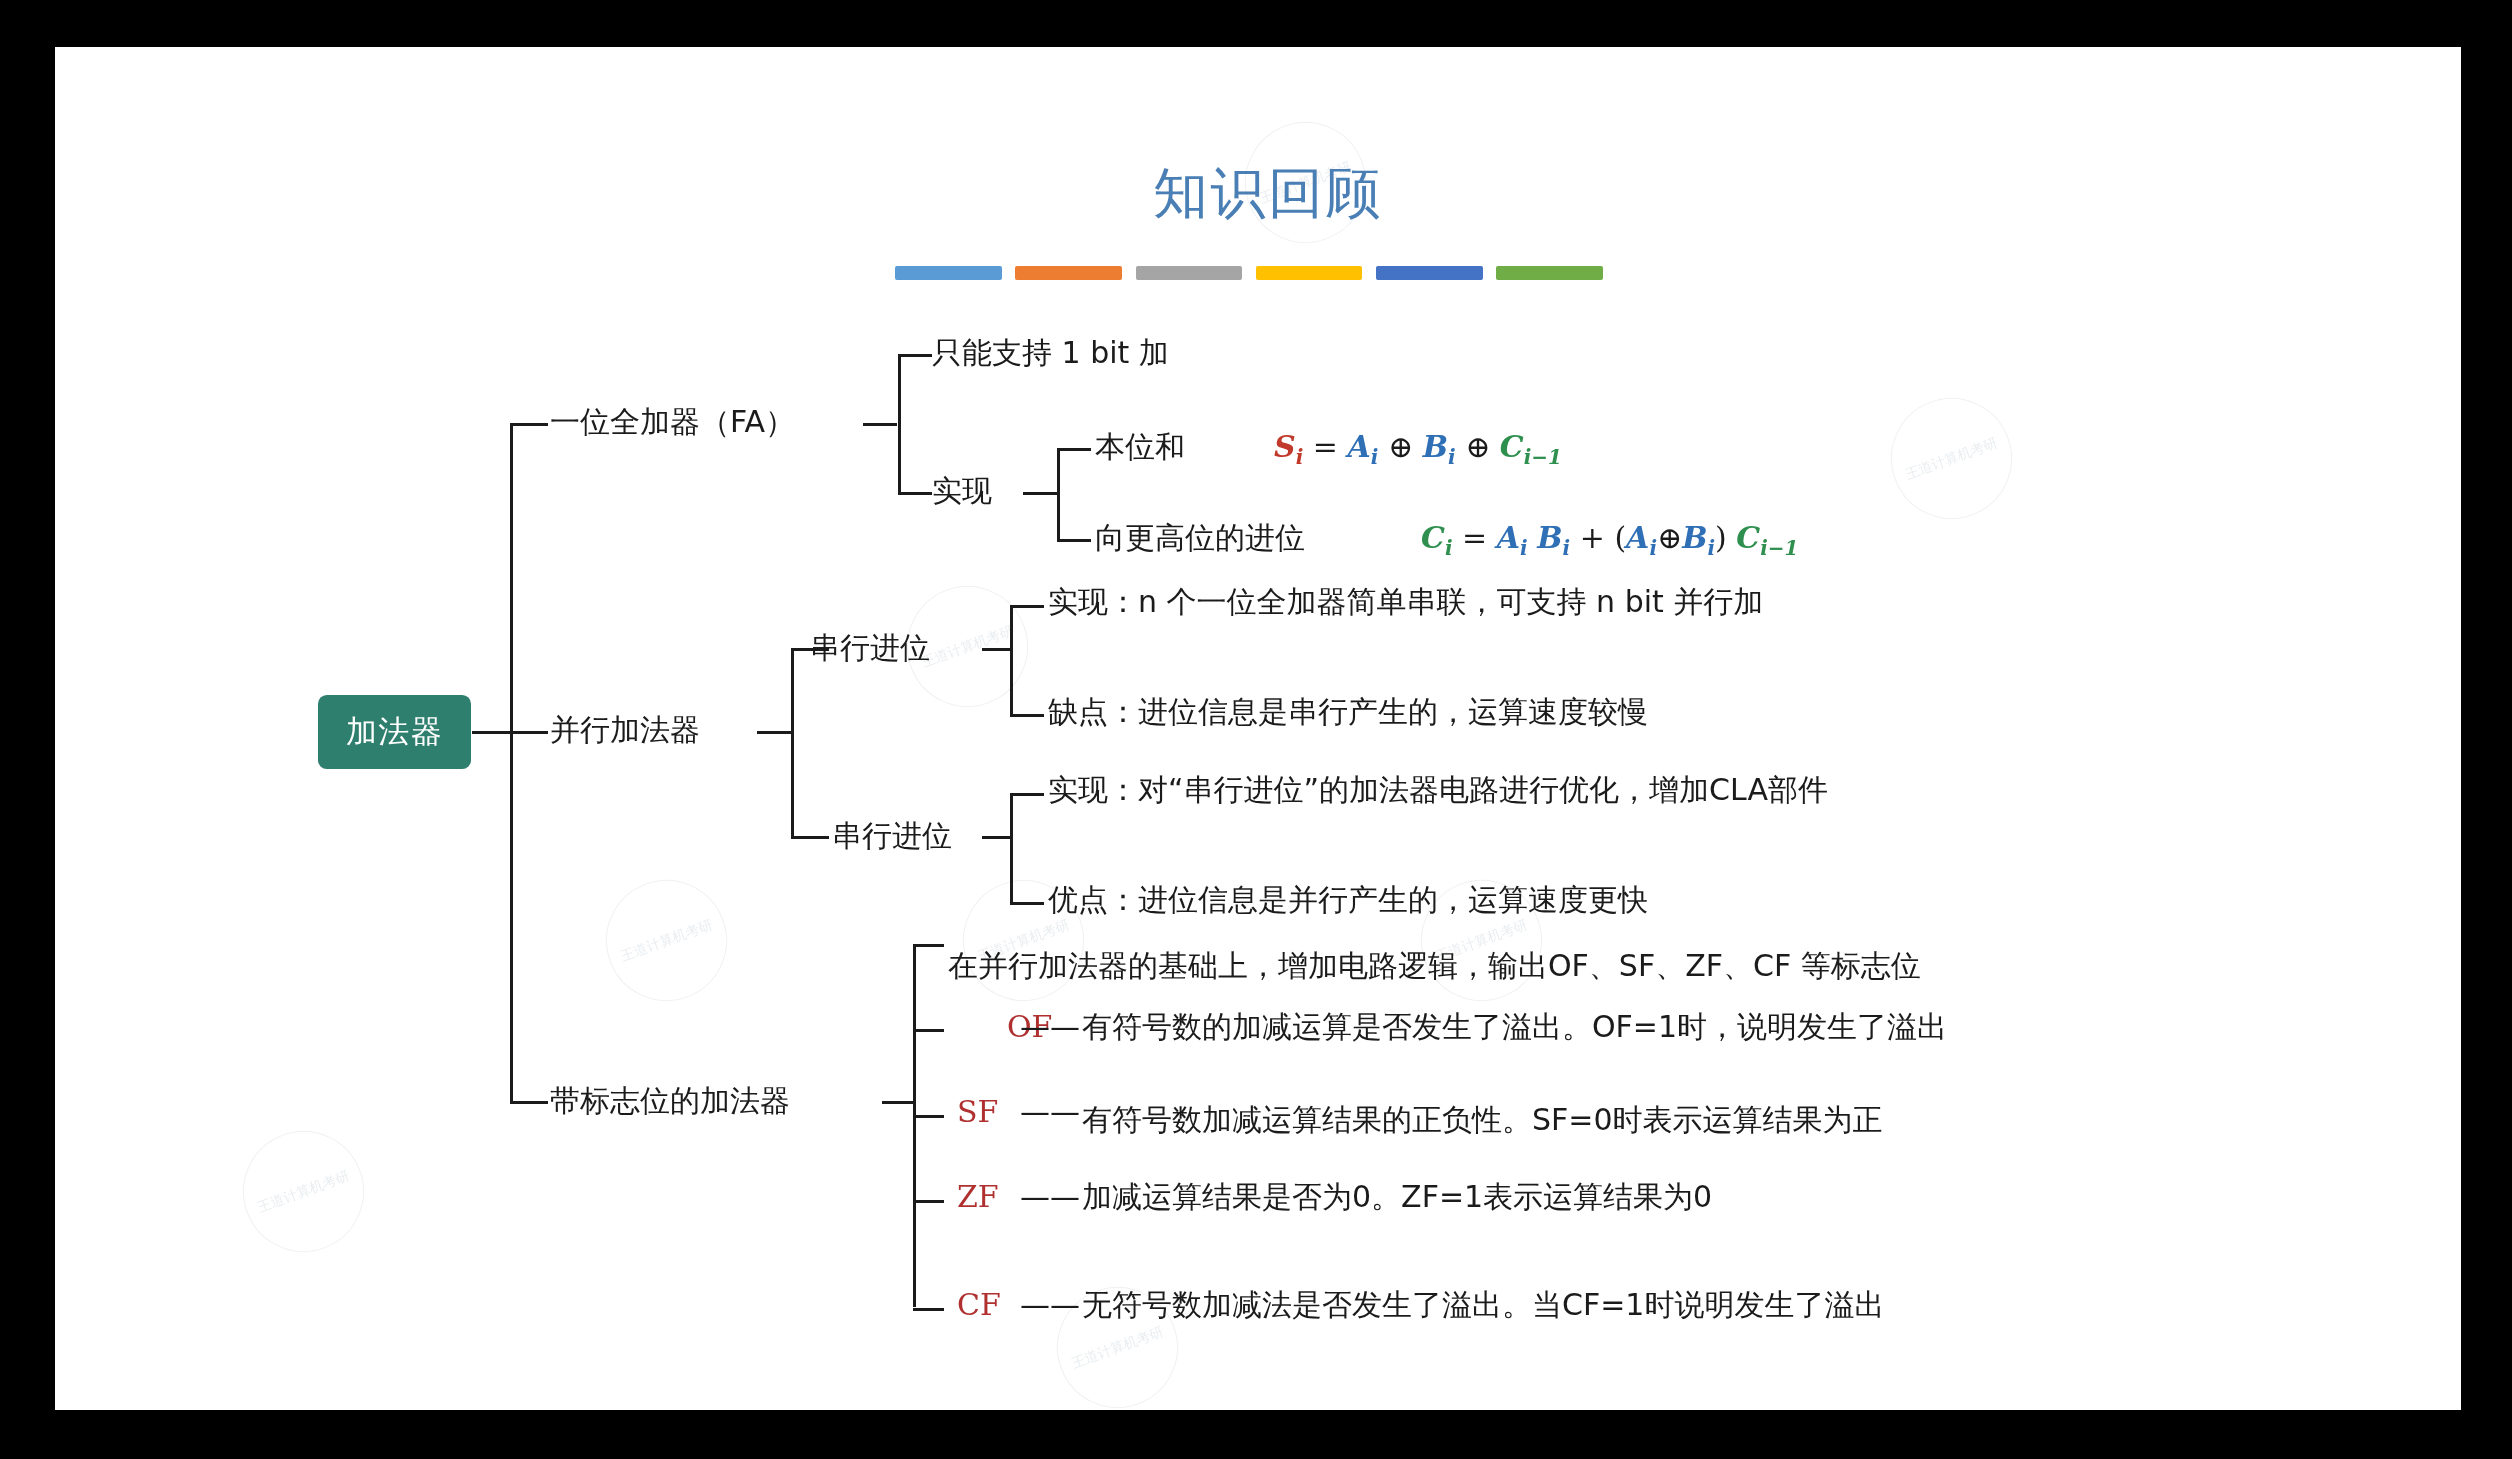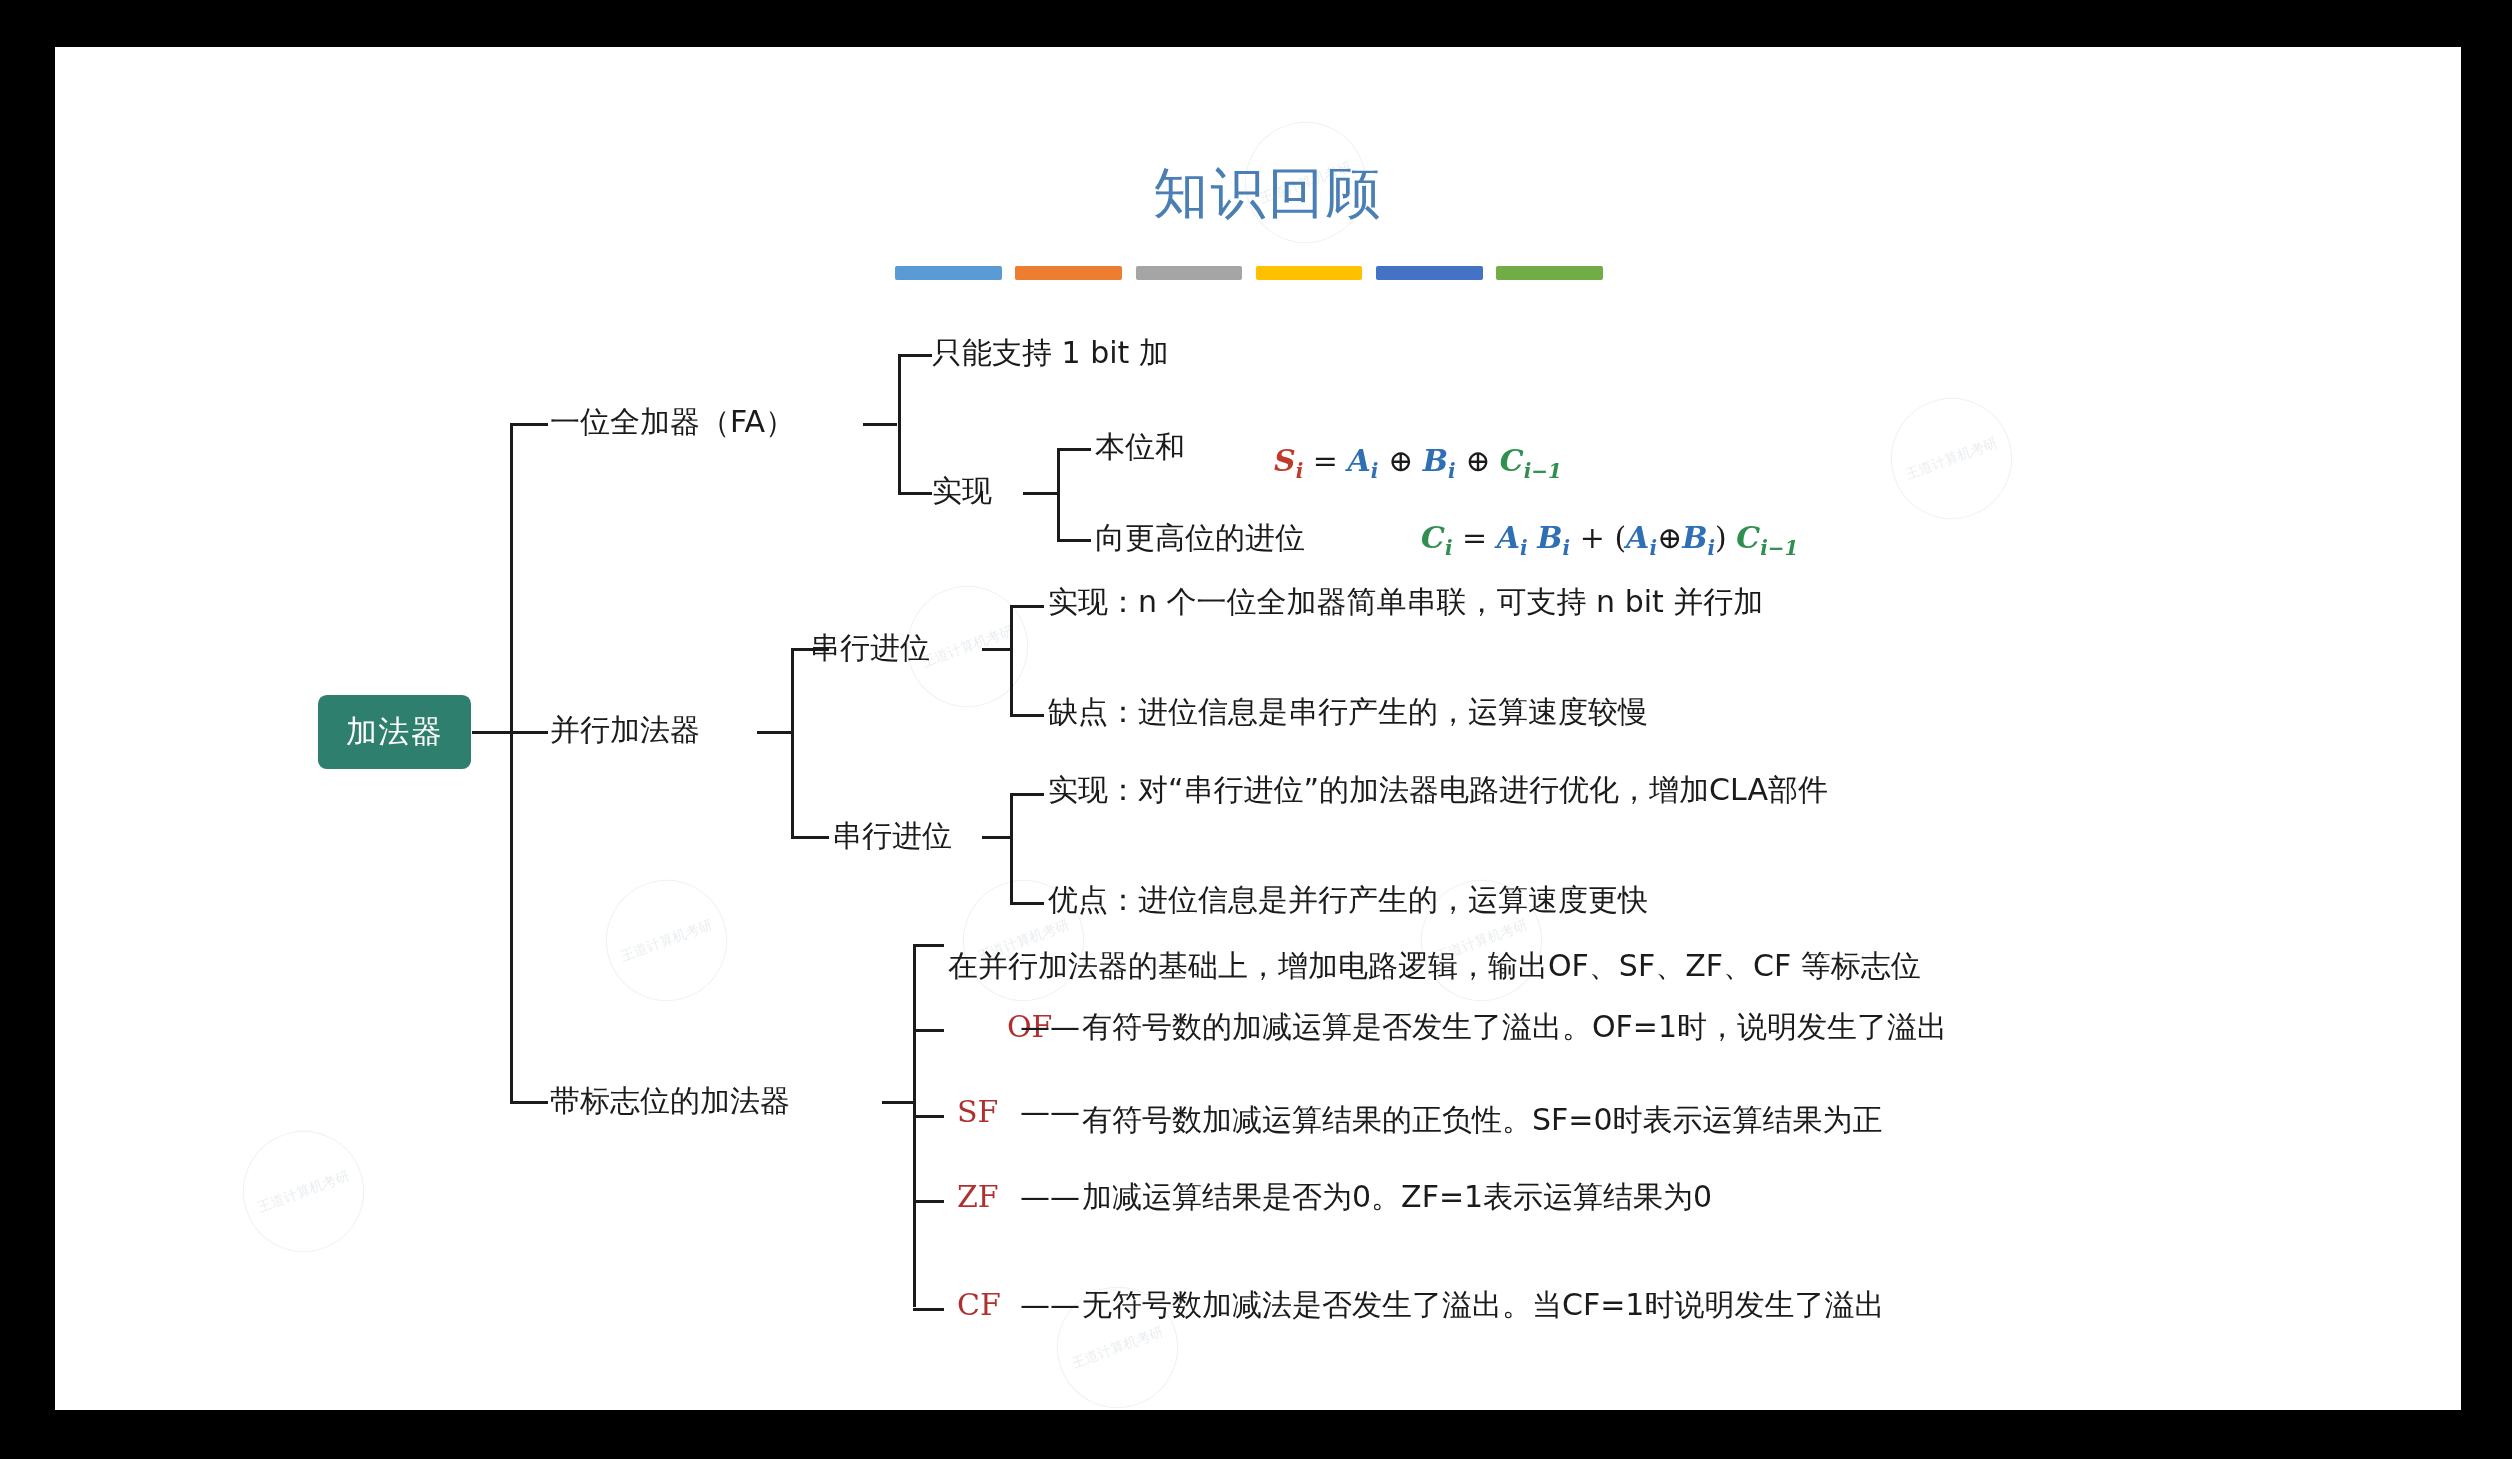--- a/index.html
+++ b/index.html
@@ -183,21 +183,21 @@
   <div class="node" style="left:877px; top:429px;">实现</div>
 
   <div class="ln lnh" style="left:968px; top:445px; width:34px;"></div>
   <div class="ln lnv" style="left:1002px; top:401px; height:91px;"></div>
   <div class="ln lnh" style="left:1002px; top:401px; width:34px;"></div>
   <div class="ln lnh" style="left:1002px; top:492px; width:34px;"></div>
 
   <div class="node" style="left:1040px; top:385px;">本位和</div>
   <div class="node" style="left:1040px; top:476px;">向更高位的进位</div>
 
-  <div class="formula" style="left:1219px; top:399px;text-align:center;">
+  <div class="formula" style="left:1219px; top:385px;text-align:center;">
     <span class="f-red">S</span><span class="f-red sub">i</span>
     <span class="f-dark">=</span>
     <span class="f-blue">A</span><span class="f-blue sub">i</span>
     <span class="f-dark">⊕</span>
     <span class="f-blue">B</span><span class="f-blue sub">i</span>
     <span class="f-dark">⊕</span>
     <span class="f-green">C</span><span class="f-green sub">i−1</span>
   </div>
 
   <div class="formula" style="left:1366px; top:476px;">

